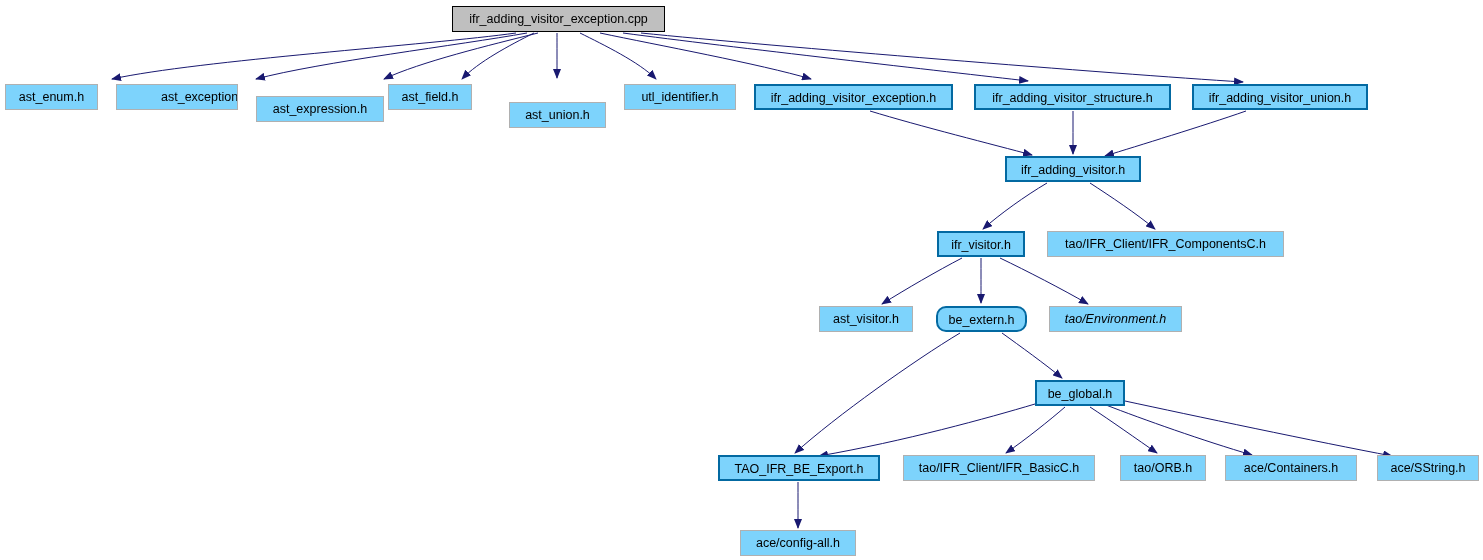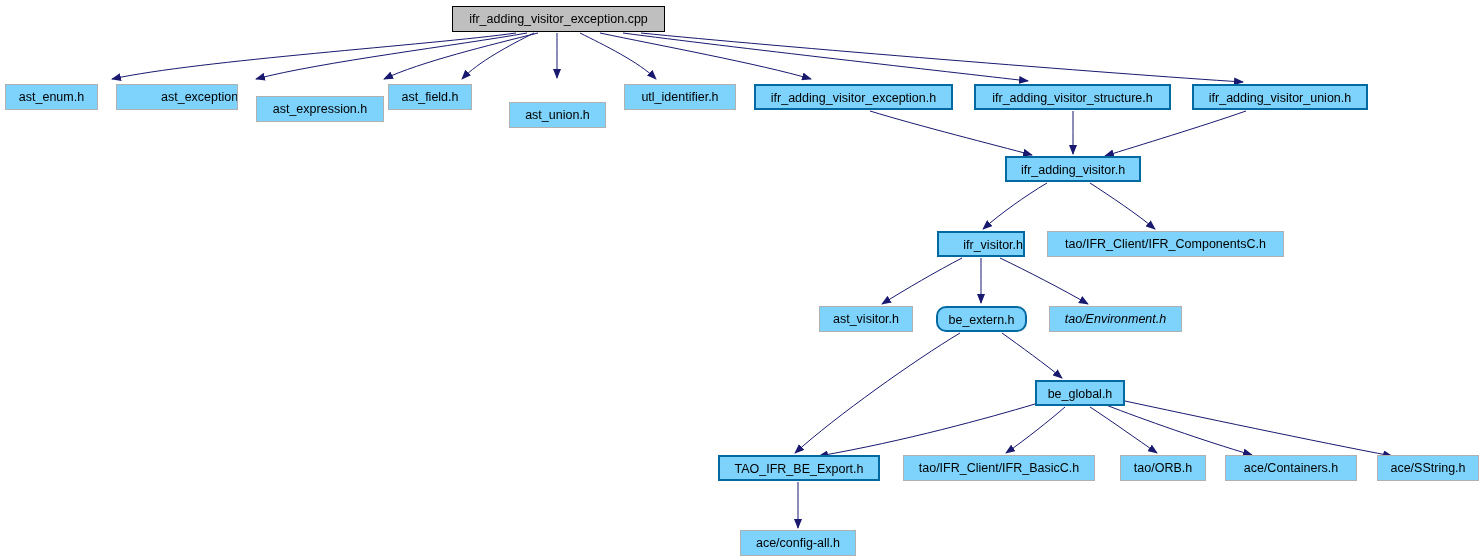--- a/index.html
+++ b/index.html
@@ -87,21 +87,21 @@
       <div class="node" style="left: 5px; top: 84px; width: 93px;">ast_enum.h</div>
       <div class="node" style="left: 116px; top: 84px; width: 122px; padding-left: 44px;">ast_exception.h</div>
       <div class="node" style="left: 256px; top: 84px; width: 128px; margin-top: 12px;">ast_expression.h</div>
       <div class="node" style="left: 388px; top: 84px; width: 84px;">ast_field.h</div>
       <div class="node" style="left: 509px; top: 84px; width: 97px; margin-top: 18px;">ast_union.h</div>
       <div class="node" style="left: 624px; top: 84px; width: 112px;">utl_identifier.h</div>
       <div class="node dark" style="left: 754px; top: 84px; width: 199px;">ifr_adding_visitor_exception.h</div>
       <div class="node dark" style="left: 974px; top: 84px; width: 197px;">ifr_adding_visitor_structure.h</div>
       <div class="node dark" style="left: 1192px; top: 84px; width: 176px;">ifr_adding_visitor_union.h</div>
       <div class="node dark" style="left: 1005px; top: 156px; width: 136px;">ifr_adding_visitor.h</div>
-      <div class="node dark" style="left: 937px; top: 231px; width: 88px; text-align: right;">ifr_visitor.h</div>
+      <div class="node dark" style="left: 937px; top: 231px; width: 88px;">ifr_visitor.h</div>
       <div class="node" style="left: 1047px; top: 231px; width: 237px;">tao/IFR_Client/IFR_ComponentsC.h</div>
       <div class="node" style="left: 819px; top: 306px; width: 94px;">ast_visitor.h</div>
       <div class="node dark" style="left: 936px; top: 306px; width: 91px; border-radius: 10px;">be_extern.h</div>
       <div class="node" style="left: 1049px; top: 306px; width: 133px; font-style: italic;">tao/Environment.h</div>
       <div class="node dark" style="left: 1035px; top: 380px; width: 90px;">be_global.h</div>
       <div class="node dark" style="left: 718px; top: 455px; width: 162px;">TAO_IFR_BE_Export.h</div>
       <div class="node" style="left: 903px; top: 455px; width: 192px;">tao/IFR_Client/IFR_BasicC.h</div>
       <div class="node" style="left: 1120px; top: 455px; width: 86px;">tao/ORB.h</div>
       <div class="node" style="left: 1225px; top: 455px; width: 132px;">ace/Containers.h</div>
       <div class="node" style="left: 1377px; top: 455px; width: 102px;">ace/SString.h</div>

